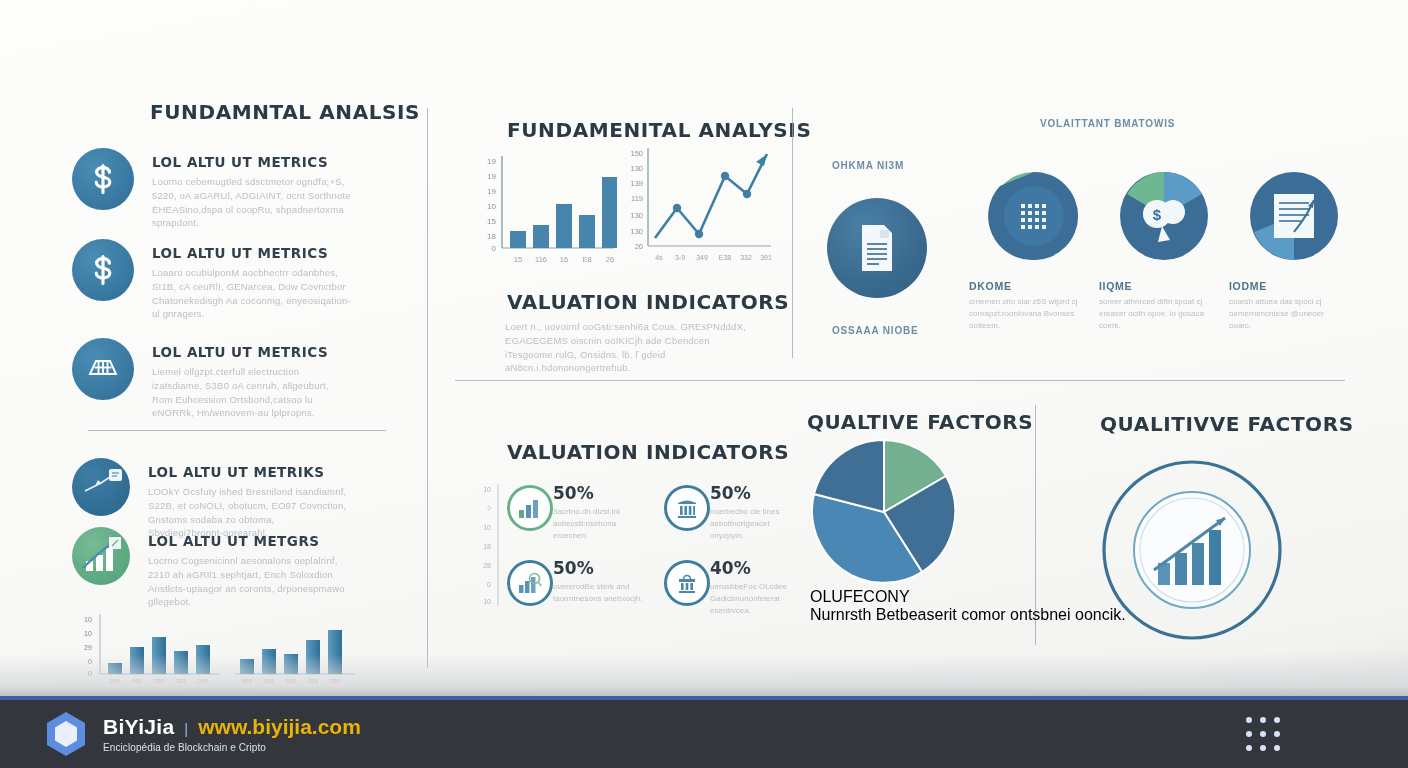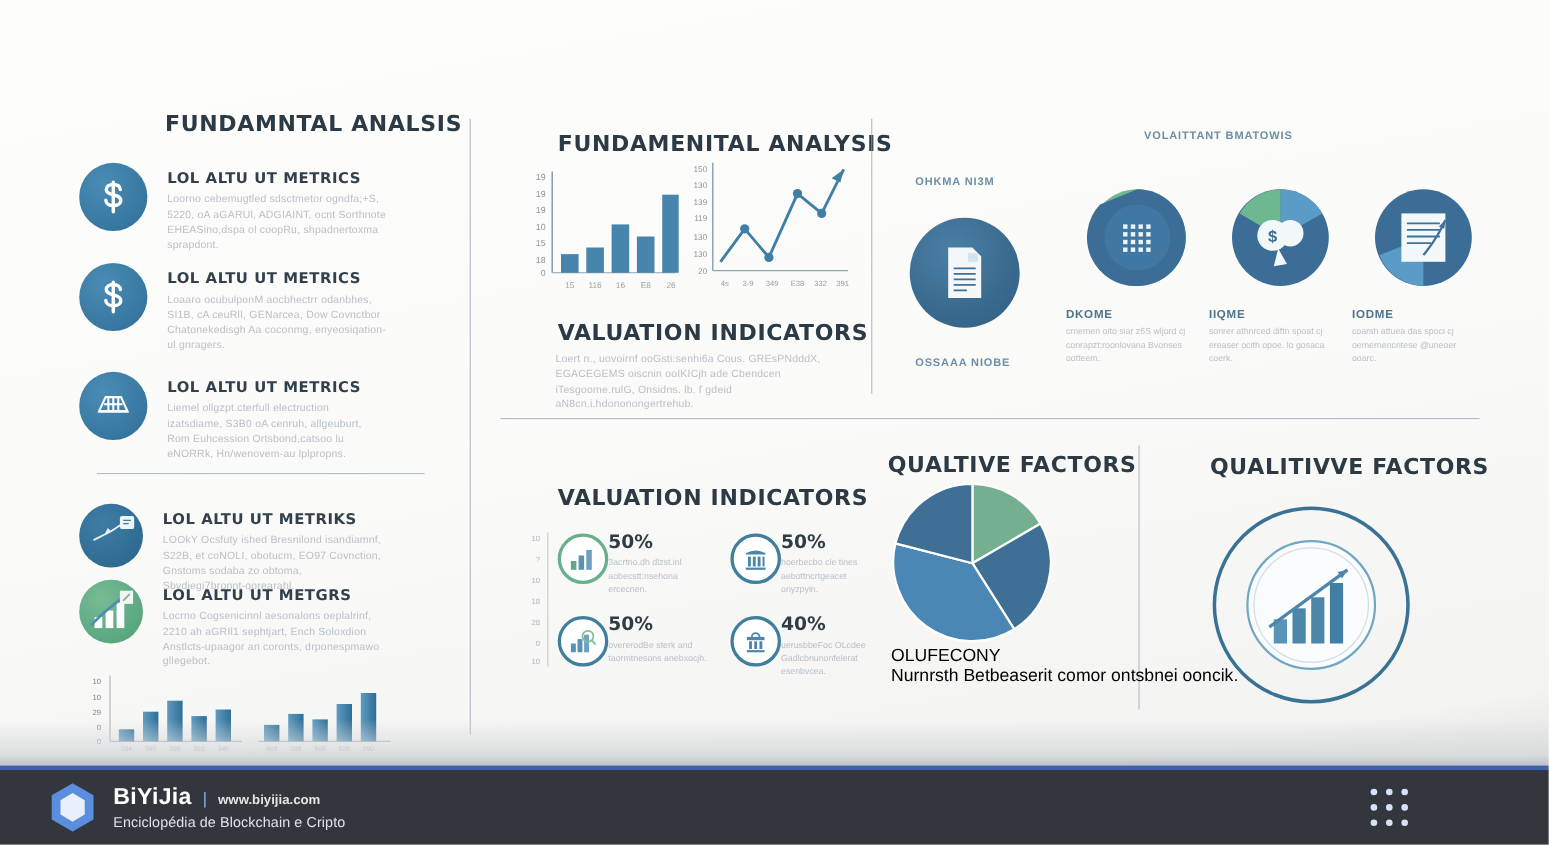--- a/index.html
+++ b/index.html
@@ -103,22 +103,22 @@
   
   #footer {
     position:absolute; left:0; bottom:0; width:1408px; height:68px;
     background:#33373d; display:flex; align-items:center;
   }
   #footer .brandwrap { display:flex; align-items:center; gap:16px; margin-left:45px; }
   .hexlogo { width:42px; height:46px; position:relative; }
   .brand-line1 { display:flex; align-items:baseline; gap:10px; }
   .brand-name { font-size:21px; font-weight:700; color:#ffffff; letter-spacing:.3px; }
   .brand-sep { font-size:15px; color:#8fb3ea; }
-  .brand-url { font-size:12px; font-weight:700; color:#e5e5e5; }
-  .brand-sub { font-size:13px; color:#dfe2e6; margin-top:3px; letter-spacing:.1px; }
+  .brand-url { font-size:21px; font-weight:700; color:#eab308; }
+  .brand-sub { font-size:10px; color:#dfe2e6; margin-top:3px; letter-spacing:.1px; }
   .dotgrid { position:absolute; right:128px; top:50%; transform:translateY(-50%);
              display:grid; grid-template-columns:repeat(3,6px); grid-gap:8px; }
   .dotgrid i { display:block; width:6px; height:6px; border-radius:50%; background:#d7e2f7; }
 </style>
 </head>
 <body>
 
 <div id="infographic">
 
   <div id="col1">

